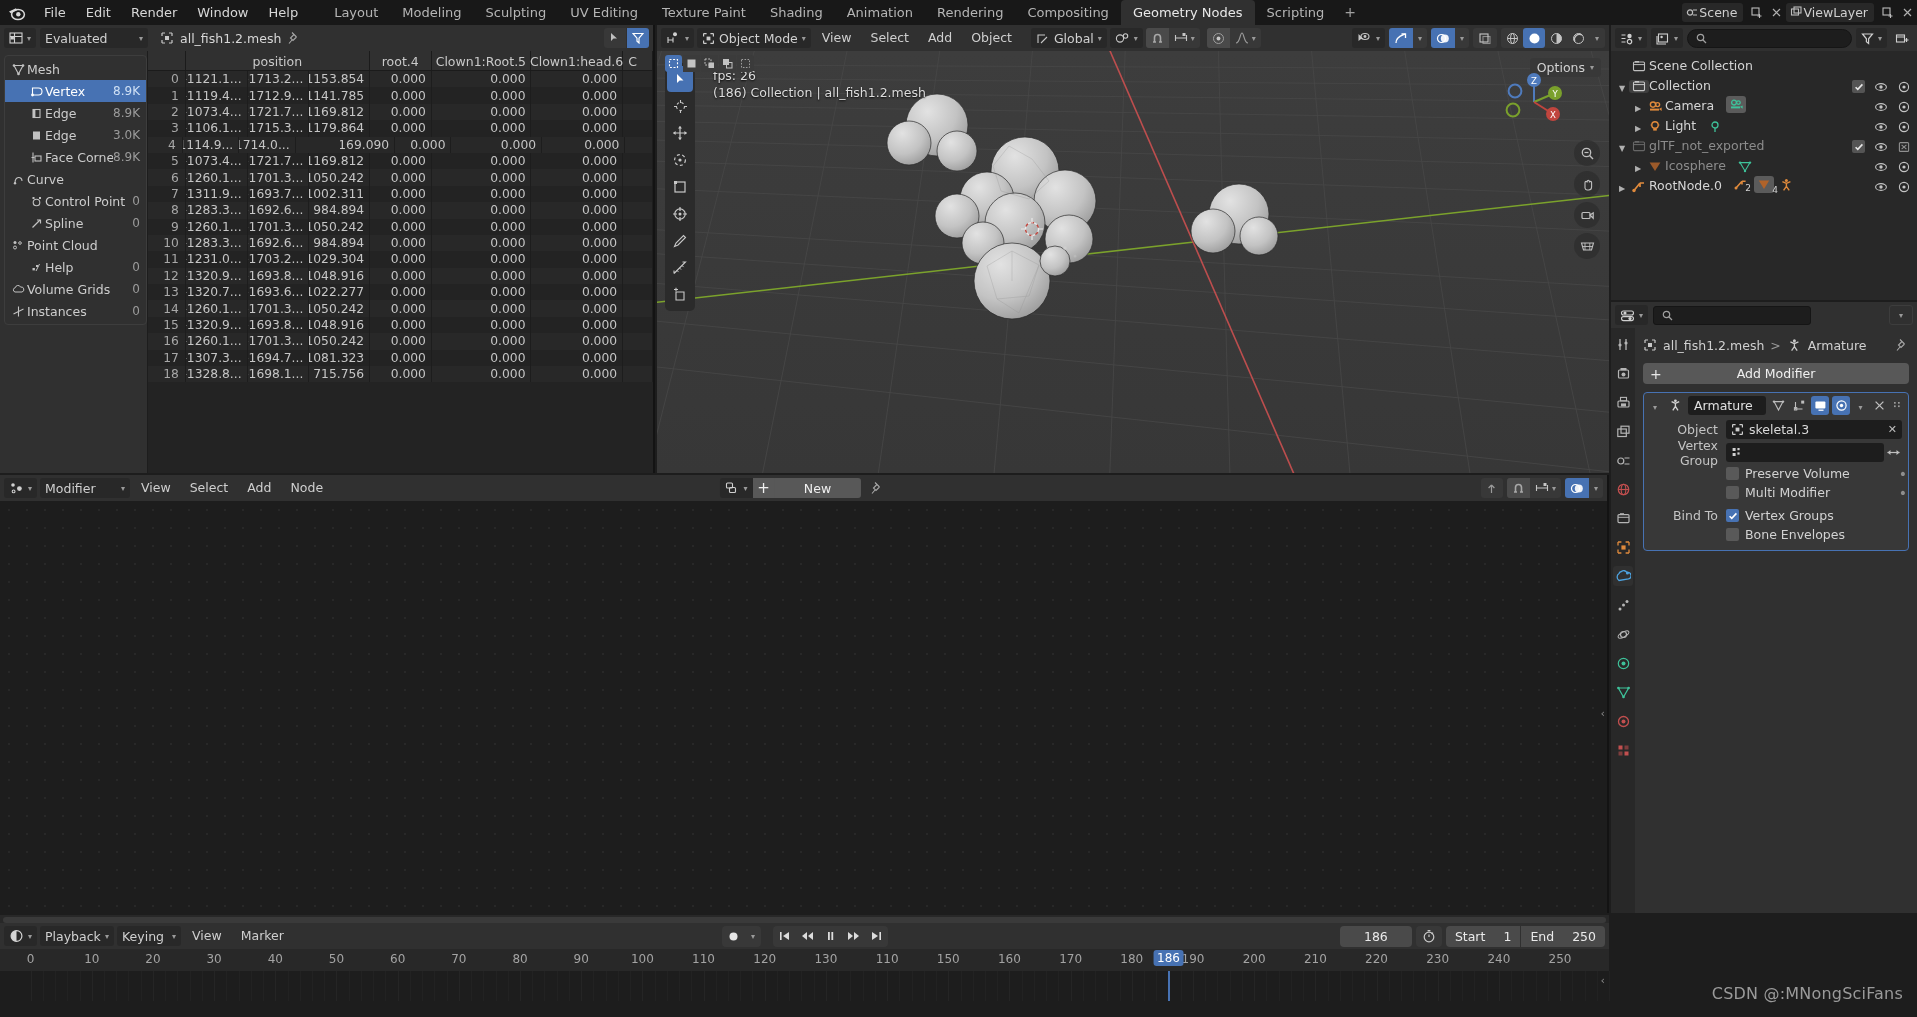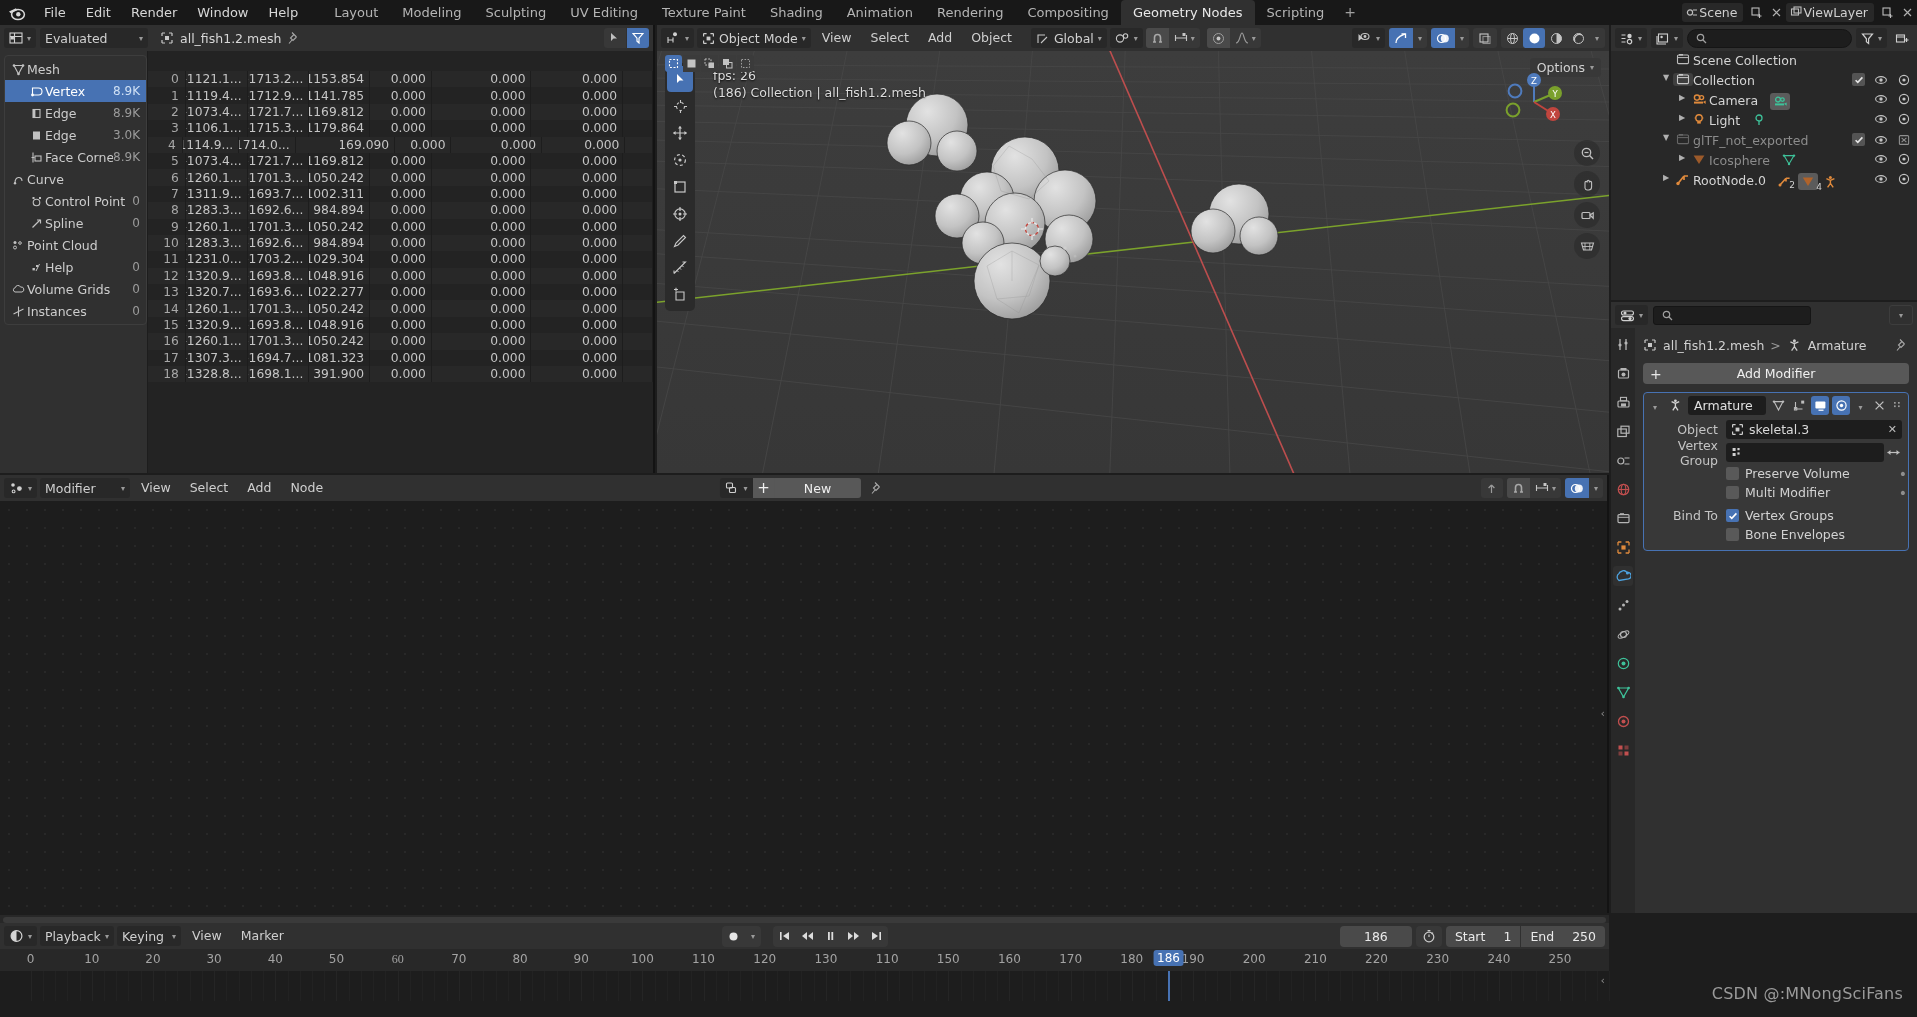--- a/index.html
+++ b/index.html
@@ -122,21 +122,21 @@
   
   .outliner {
     position:absolute; left:1611px; top:25px; width:306px; height:275px; background:#282828;
   }
   .ol-header { height:26px; background:#303030; display:flex; align-items:center; padding:0 4px; gap:4px; }
   .search-box {
     flex:1; height:19px; background:#1d1d1d; border-radius:10px; display:flex; align-items:center;
     padding:0 8px; gap:5px; font-size:12px; color:#8a8a8a; border:1px solid #151515;
   }
   .ol-body { padding-top:2px; }
-  .ol-row { display:flex; align-items:flex-start; height:20px; font-size:12.5px; padding-left:4px; position:relative;margin-left:44px; }
+  .ol-row { display:flex; align-items:flex-end; height:20px; font-size:12.5px; padding-left:4px; position:relative; }
   .ol-name { white-space:nowrap; }
   .ol-dim { color:#8c8c8c; }
   .ol-right { position:absolute; right:6px; display:flex; align-items:center; gap:9px; }
   .ol-tri { width:14px; text-align:center; font-size:8px; color:#b0b0b0; }
   .ol-checkbox { width:13px; height:13px; background:#545454; border-radius:2px; display:flex;align-items:center;justify-content:center;}
   .ol-badge { width:20px; height:17px; border-radius:3px; display:flex; align-items:center; justify-content:center; }
   .ol-badge.hl { background:#5b5b5b; }
 
   
   .props {
@@ -483,20 +483,28 @@
                   <path d="M6.5 1.5 v10 M1.5 9 L11.5 4" stroke="#c2c2c2" stroke-width="1.1"></path>
                 </svg>
             </span>
             <span class="ds-label">Instances</span>
             <span class="ds-count">0</span>
           </div>
         </div>
       </div>
 
       <div class="ss-table">
+        <div class="tbl-hdr">
+          <div class="th" style="width:38px;"></div>
+          <div class="th" style="width:185px;">position</div>
+          <div class="th" style="width:62px;">root.4</div>
+          <div class="th" style="width:100px;">Clown1:Root.5</div>
+          <div class="th" style="width:92px;">Clown1:head.6</div>
+          <div class="th" style="width:30px;justify-content:flex-start;padding-left:5px;">C</div>
+        </div>
         <div class="tbl-rows" id="table-rows">
             <div class="tr">
               <div class="td idx" style="width: 38px;">0</div>
               <div class="td" style="width: 62px;">-1121.1...</div>
               <div class="td" style="width: 62px;">-1713.2...</div>
               <div class="td" style="width: 61px;">1153.854</div>
               <div class="td" style="width: 62px;">0.000</div>
               <div class="td" style="width: 100px;">0.000</div>
               <div class="td" style="width: 92px;">0.000</div>
               <div class="td" style="width: 30px;"></div>
@@ -668,21 +676,21 @@
               <div class="td" style="width: 61px;">1081.323</div>
               <div class="td" style="width: 62px;">0.000</div>
               <div class="td" style="width: 100px;">0.000</div>
               <div class="td" style="width: 92px;">0.000</div>
               <div class="td" style="width: 30px;"></div>
             </div>
             <div class="tr">
               <div class="td idx" style="width: 38px;">18</div>
               <div class="td" style="width: 62px;">-1328.8...</div>
               <div class="td" style="width: 62px;">-1698.1...</div>
-              <div class="td" style="width: 61px;">391.900</div>
+              <div class="td" style="width: 61px;">715.756</div>
               <div class="td" style="width: 62px;">0.000</div>
               <div class="td" style="width: 100px;">0.000</div>
               <div class="td" style="width: 92px;">0.000</div>
               <div class="td" style="width: 30px;"></div>
             </div>
           </div>
       </div>
     </div>
   </div>
 
@@ -1752,21 +1760,21 @@
       </div>
     </div>
 
     <div class="tl-ruler" style="top:34px;" id="tl-ruler">
         <div class="tl-tick" style="left: 30.5894px;">0</div>
         <div class="tl-tick" style="left: 91.7681px;">10</div>
         <div class="tl-tick" style="left: 152.947px;">20</div>
         <div class="tl-tick" style="left: 214.125px;">30</div>
         <div class="tl-tick" style="left: 275.304px;">40</div>
         <div class="tl-tick" style="left: 336.483px;">50</div>
-        <div class="tl-tick" style="left: 397.662px; font-family: Liberation Serif, serif;">60</div>
+        <div class="tl-tick" style="left: 397.662px;">60</div>
         <div class="tl-tick" style="left: 458.84px;">70</div>
         <div class="tl-tick" style="left: 520.019px;">80</div>
         <div class="tl-tick" style="left: 581.198px;">90</div>
         <div class="tl-tick" style="left: 642.376px;">100</div>
         <div class="tl-tick" style="left: 703.555px;">110</div>
         <div class="tl-tick" style="left: 764.734px;">120</div>
         <div class="tl-tick" style="left: 825.913px;">130</div>
         <div class="tl-tick" style="left: 887.091px;">110</div>
         <div class="tl-tick" style="left: 948.27px;">150</div>
         <div class="tl-tick" style="left: 1009.45px;">160</div>

